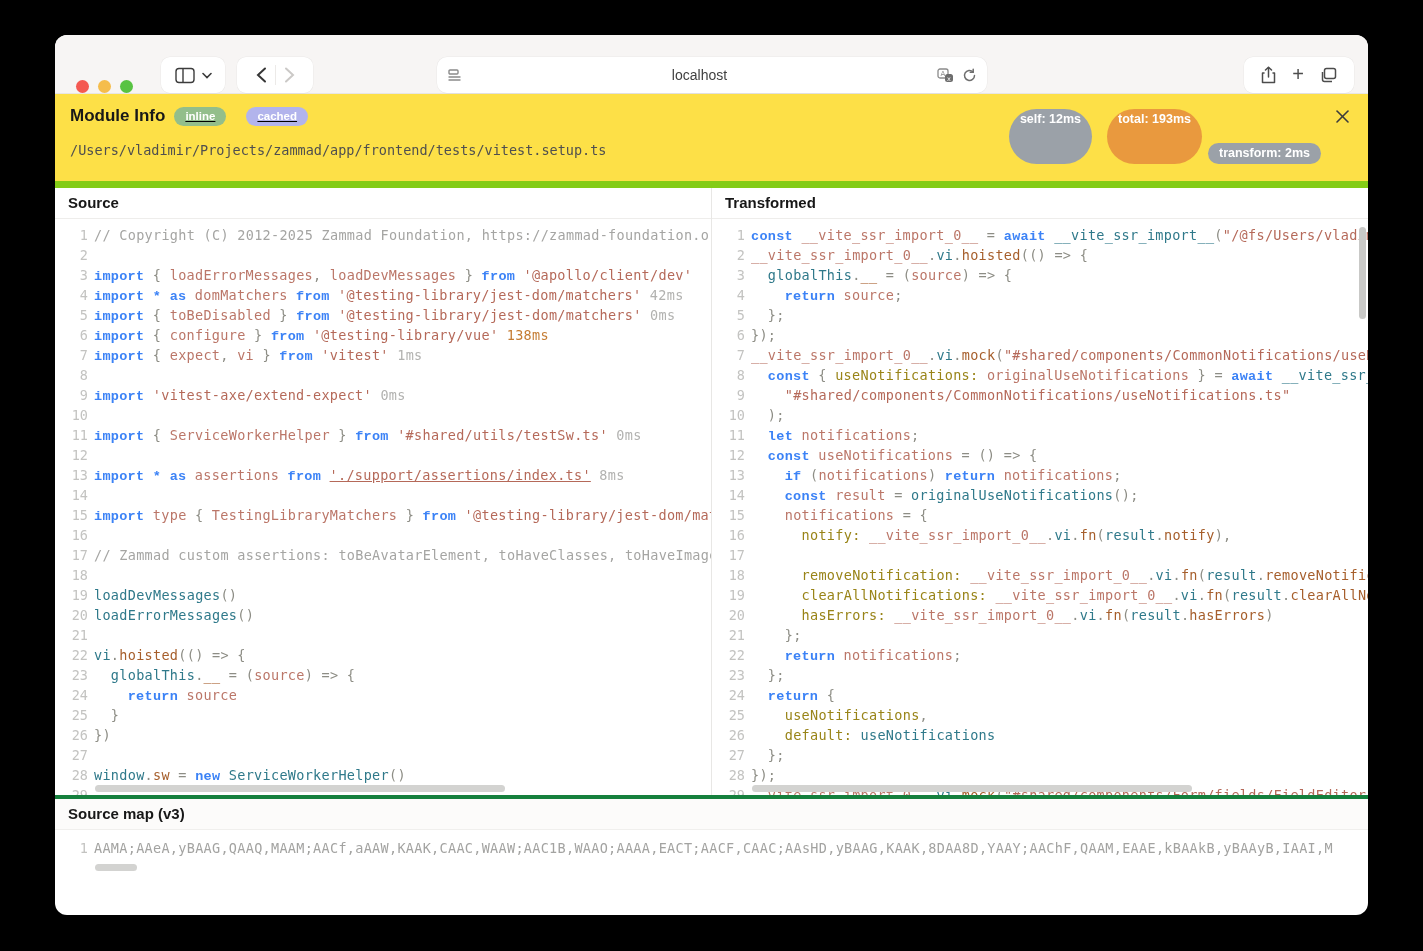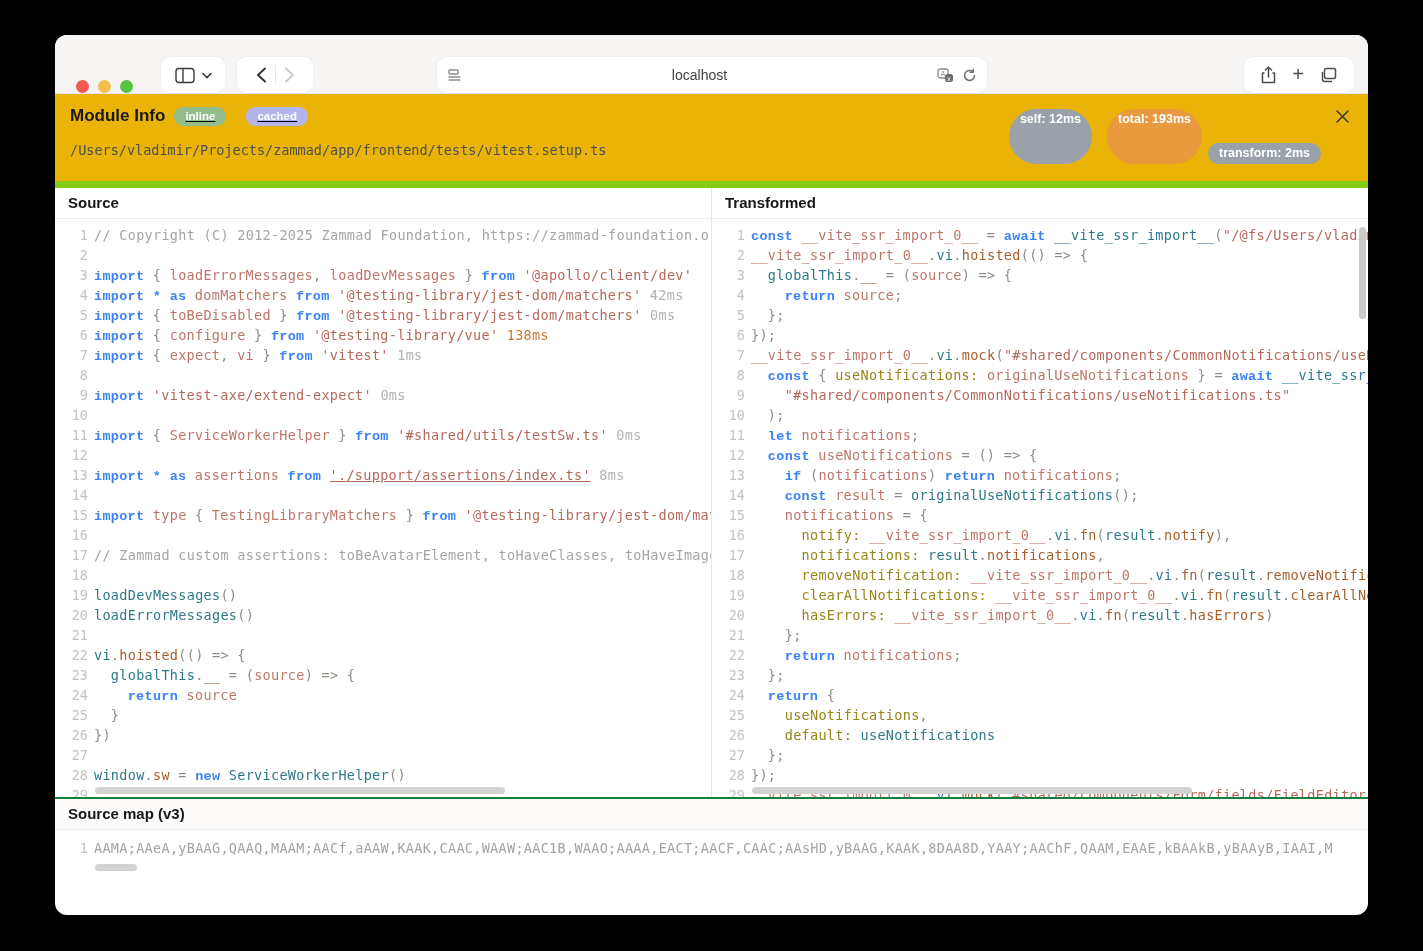--- a/index.html
+++ b/index.html
@@ -17,21 +17,21 @@
   .pill-nav{width:76px;gap:0;}
   .nav-sep{width:1px;height:20px;background:#eceae8;margin:0 8px;}
   .urlbar{position:absolute;left:50%;transform:translateX(-50%);width:530px;height:36px;
     background:#fff;border-radius:10px;display:flex;align-items:center;padding:0 10px;
     box-shadow:0 0 0 0.5px rgba(0,0,0,0.05);}
   .url-text{flex:1;text-align:center;font-size:14px;color:#3f3f3f;}
   .pill-right{width:110px;margin-left:auto;gap:16px;}
   .plus-glyph{font-size:20px;color:#4c4c4c;line-height:1;margin-top:-2px;}
   svg{display:block;}
   
-  .modheader{height:75px;flex:none;position:relative;padding:12px 0 0 15px;background:#eab308;}
+  .modheader{height:75px;flex:none;position:relative;padding:12px 0 0 15px;background:#fde047;}
   .title-row{display:flex;align-items:center;gap:9px;}
   .mod-title{font-size:17px;font-weight:700;color:#181818;}
   .badge{font-size:11.5px;font-weight:600;color:#fff;padding:3px 11px 4px;border-radius:999px;}
   .metrics{position:absolute;right:47px;top:15px;display:flex;gap:6px;}
   .metric{font-size:12.5px;font-weight:700;color:#fff;padding:3px 11px 4px;border-radius:999px;}
   .close-btn{position:absolute;right:14px;top:10px;width:24px;height:24px;display:flex;
     align-items:center;justify-content:center;cursor:pointer;}
   .mod-path{margin-top:16px;font-family:"DejaVu Sans Mono",monospace;font-size:13.5px;color:#4f4f4f;}
   
   .panels{flex:1;display:flex;border-top:7px solid #84cc16;min-height:0;}
@@ -54,21 +54,21 @@
   .tk-o{color:#998418;}
   .tk-p{color:#8d8d85;}
   .tk-t{color:#b2b2b0;}
   .tk-T{color:#c57d34;}
   .hthumb{position:absolute;bottom:3px;height:7px;border-radius:4px;background:#d3d3d1;}
   .hthumb-src{left:40px;width:410px;}
   .hthumb-tr{left:40px;width:440px;}
   .vthumb{position:absolute;right:2px;top:8px;width:7px;height:92px;border-radius:4px;background:#c9c9c7;}
   
   .mapbar{height:30px;flex:none;line-height:30px;padding-left:13px;font-size:15px;font-weight:600;
-    color:#171717;border-top:2px solid #15803d;border-bottom:1px solid #f0efed;background:#fcfbfa;}
+    color:#171717;border-top:4px solid #15803d;border-bottom:1px solid #f0efed;background:#fcfbfa;}
   .maparea{height:77px;flex:none;position:relative;padding-top:8px;
     font-family:"DejaVu Sans Mono",monospace;font-size:13.5px;line-height:20px;letter-spacing:0.3px;}
   .map-line{display:flex;white-space:pre;overflow:hidden;}
   .map-content{color:#a3a3a1;padding-left:6px;}
   .map-thumb{position:absolute;left:40px;top:34px;width:42px;height:7px;border-radius:4px;background:#d3d3d1;}
 </style>
 </head>
 <body>
 
 <div class="window">
@@ -218,21 +218,21 @@
           <div class="code-line"><span class="ln">7</span><span class="lc"><span class="tk-i">__vite_ssr_import_0__</span><span class="tk-p">.</span><span class="tk-f">vi</span><span class="tk-p">.</span><span class="tk-m">mock</span><span class="tk-p">(</span><span class="tk-s">"#shared/components/CommonNotifications/useNotifications.ts"</span></span></div>
           <div class="code-line"><span class="ln">8</span><span class="lc"><span class="tk-p">  </span><span class="tk-k">const</span><span class="tk-p"> { </span><span class="tk-o">useNotifications:</span><span class="tk-i"> originalUseNotifications</span><span class="tk-p"> } = </span><span class="tk-k">await</span><span class="tk-f"> __vite_ssr_dynamic_import__</span></span></div>
           <div class="code-line"><span class="ln">9</span><span class="lc"><span class="tk-p">    </span><span class="tk-s">"#shared/components/CommonNotifications/useNotifications.ts"</span></span></div>
           <div class="code-line"><span class="ln">10</span><span class="lc"><span class="tk-p">  );</span></span></div>
           <div class="code-line"><span class="ln">11</span><span class="lc"><span class="tk-p">  </span><span class="tk-k">let</span><span class="tk-i"> notifications</span><span class="tk-p">;</span></span></div>
           <div class="code-line"><span class="ln">12</span><span class="lc"><span class="tk-p">  </span><span class="tk-k">const</span><span class="tk-i"> useNotifications</span><span class="tk-p"> = () =&gt; {</span></span></div>
           <div class="code-line"><span class="ln">13</span><span class="lc"><span class="tk-p">    </span><span class="tk-k">if</span><span class="tk-p"> (</span><span class="tk-i">notifications</span><span class="tk-p">) </span><span class="tk-k">return</span><span class="tk-i"> notifications</span><span class="tk-p">;</span></span></div>
           <div class="code-line"><span class="ln">14</span><span class="lc"><span class="tk-p">    </span><span class="tk-k">const</span><span class="tk-i"> result</span><span class="tk-p"> = </span><span class="tk-f">originalUseNotifications</span><span class="tk-p">();</span></span></div>
           <div class="code-line"><span class="ln">15</span><span class="lc"><span class="tk-p">    </span><span class="tk-i">notifications</span><span class="tk-p"> = {</span></span></div>
           <div class="code-line"><span class="ln">16</span><span class="lc"><span class="tk-p">      </span><span class="tk-o">notify:</span><span class="tk-i"> __vite_ssr_import_0__</span><span class="tk-p">.</span><span class="tk-f">vi</span><span class="tk-p">.</span><span class="tk-m">fn</span><span class="tk-p">(</span><span class="tk-f">result</span><span class="tk-p">.</span><span class="tk-m">notify</span><span class="tk-p">),</span></span></div>
-          <div class="code-line"><span class="ln">17</span><span class="lc"><span class="tk-p">      </span><span class="tk-o">notifications:</span><span class="tk-f"> result</span><span class="tk-p">.</span><span class="tk-m">notifications</span><span class="tk-p">,</span></span></div>
+          <div class="code-line"><span class="ln">17</span></div>
           <div class="code-line"><span class="ln">18</span><span class="lc"><span class="tk-p">      </span><span class="tk-o">removeNotification:</span><span class="tk-i"> __vite_ssr_import_0__</span><span class="tk-p">.</span><span class="tk-f">vi</span><span class="tk-p">.</span><span class="tk-m">fn</span><span class="tk-p">(</span><span class="tk-f">result</span><span class="tk-p">.</span><span class="tk-m">removeNotification</span></span></div>
           <div class="code-line"><span class="ln">19</span><span class="lc"><span class="tk-p">      </span><span class="tk-o">clearAllNotifications:</span><span class="tk-i"> __vite_ssr_import_0__</span><span class="tk-p">.</span><span class="tk-f">vi</span><span class="tk-p">.</span><span class="tk-m">fn</span><span class="tk-p">(</span><span class="tk-f">result</span><span class="tk-p">.</span><span class="tk-m">clearAllNotifications</span></span></div>
           <div class="code-line"><span class="ln">20</span><span class="lc"><span class="tk-p">      </span><span class="tk-o">hasErrors:</span><span class="tk-i"> __vite_ssr_import_0__</span><span class="tk-p">.</span><span class="tk-f">vi</span><span class="tk-p">.</span><span class="tk-m">fn</span><span class="tk-p">(</span><span class="tk-f">result</span><span class="tk-p">.</span><span class="tk-m">hasErrors</span><span class="tk-p">)</span></span></div>
           <div class="code-line"><span class="ln">21</span><span class="lc"><span class="tk-p">    };</span></span></div>
           <div class="code-line"><span class="ln">22</span><span class="lc"><span class="tk-p">    </span><span class="tk-k">return</span><span class="tk-i"> notifications</span><span class="tk-p">;</span></span></div>
           <div class="code-line"><span class="ln">23</span><span class="lc"><span class="tk-p">  };</span></span></div>
           <div class="code-line"><span class="ln">24</span><span class="lc"><span class="tk-p">  </span><span class="tk-k">return</span><span class="tk-p"> {</span></span></div>
           <div class="code-line"><span class="ln">25</span><span class="lc"><span class="tk-p">    </span><span class="tk-o">useNotifications</span><span class="tk-p">,</span></span></div>
           <div class="code-line"><span class="ln">26</span><span class="lc"><span class="tk-p">    </span><span class="tk-o">default:</span><span class="tk-f"> useNotifications</span></span></div>
           <div class="code-line"><span class="ln">27</span><span class="lc"><span class="tk-p">  };</span></span></div>

